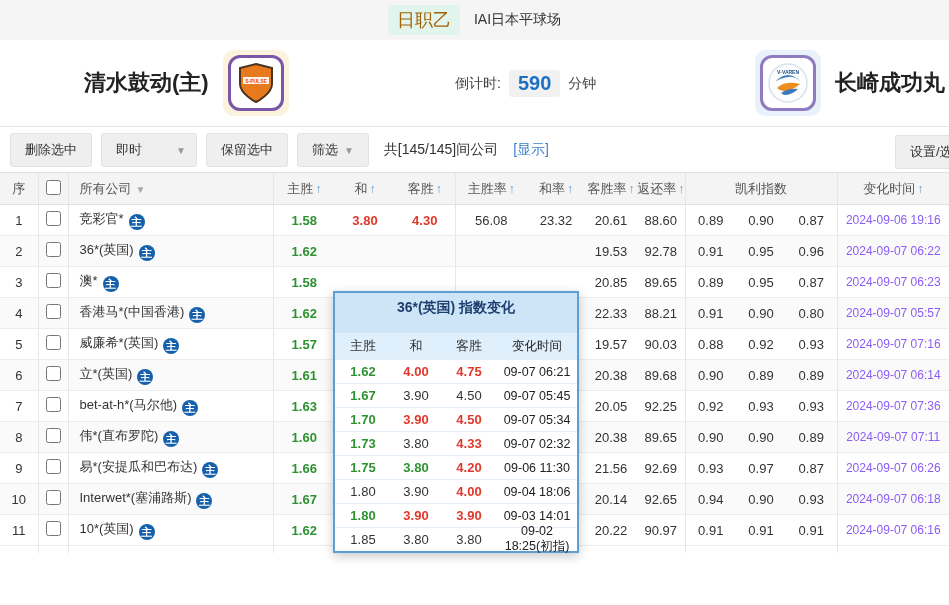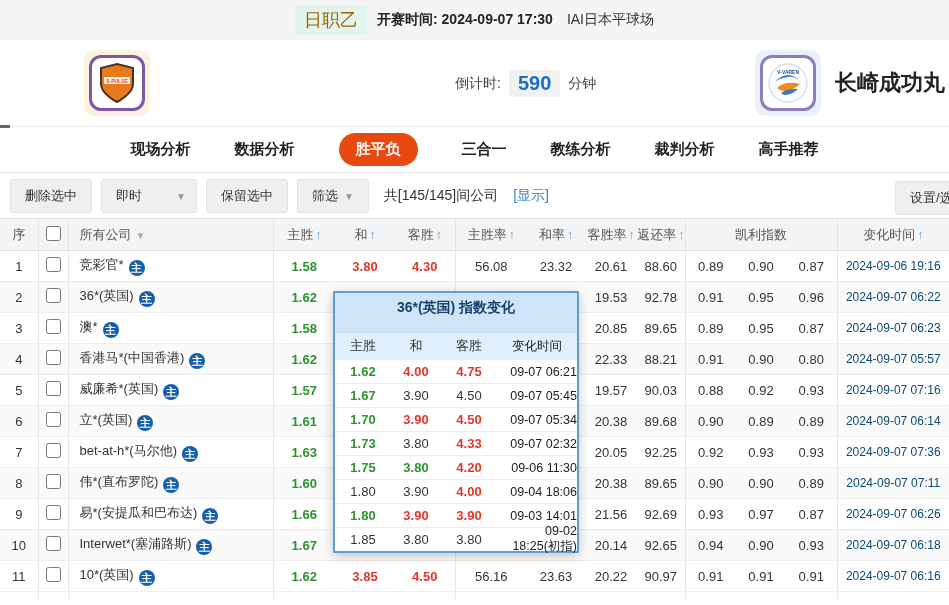--- a/index.html
+++ b/index.html
@@ -43,56 +43,53 @@
   .show-link { font-size:14px; color:#3b82d0; margin-left:6px; cursor:pointer; white-space:nowrap; }
   .settings-btn { position:absolute; left:895px; top:8px; background:#efefef; border:1px solid #e2e2e2; border-radius:3px; font-size:13px; color:#333; padding:7px 14px; white-space:nowrap; cursor:pointer; }
 
   
   table.odds { border-collapse:collapse; table-layout:fixed; width:949px; }
   .odds th { background:#f4f4f4; height:32px; font-weight:400; font-size:13px; color:#555; border-top:1px solid #e0e0e0; border-bottom:1px solid #e0e0e0; white-space:nowrap; }
   .odds td { height:31px; font-size:13px; text-align:center; border-bottom:1px solid #ededed; white-space:nowrap; overflow:hidden; }
   .odds tr.alt td { background:#fafafa; }
   .bdr { border-right:1px solid #e6e6e6; }
   .c-name { text-align:left !important; padding-left:11px; }
-  .c-time { font-size:12px !important; color:#0c4a6e; }
+  .c-time { font-size:12px !important; color:#8b5cf6; }
   .g { color:#2e9230; font-weight:700; }
   .r { color:#e1372a; font-weight:700; }
   .k { color:#333; }
   .sort-arrow { color:#5b9bd5; font-weight:700; font-size:12px; margin-left:2px; }
   .filter-caret { color:#aaa; font-size:10px; margin-left:4px; }
   .badge { display:inline-block; width:16px; height:16px; border-radius:50%; background:#1660ab; color:#fff; font-size:11px; line-height:16px; text-align:center; margin-left:5px; vertical-align:-3px; font-weight:700; }
   .odds input[type=checkbox] { width:15px; height:15px; accent-color:#fff; }
   tr.partial td { height:7px; border-bottom:none; background:#fff; }
 
   
   .popup { position:absolute; left:333px; top:291px; width:246px; background:#fff; border:2px solid #5d9fd3; box-shadow:0 3px 10px rgba(0,0,0,.22); z-index:20; }
   .popup-title { background:#cde5f7; height:40px; line-height:28px; text-align:center; font-size:14px; font-weight:700; color:#1c3f6e; }
   .popup-heads { background:#dfeffb; height:26px; display:flex; align-items:center; font-size:13px; color:#333; }
   .popup-row { height:24px; display:flex; align-items:center; font-size:13px; border-top:1px solid #e3eef8; }
   .p-h { width:56px; text-align:center; }
   .p-d { width:50px; text-align:center; }
   .p-a { width:56px; text-align:center; }
-  .p-t { width:80px; text-align:right; font-size:12.5px; color:#222; }
+  .p-t { width:80px; text-align:center; font-size:12.5px; color:#222; }
 </style>
 </head>
 <body>
 
 <div id="page">
 
   <div class="topbar">
     <span class="league-badge">日职乙</span>
-    <span class="kickoff">
-      <span>开赛时间:</span>
-      <span>2024-09-07 17:30</span>
-    </span>
     <span class="venue">IAI日本平球场</span>
   </div>
 
   <div class="teambar">
     <div class="home-group">
+      <span class="team-name">清水鼓动(主)</span>
       <div class="logo-box home">
         <div class="logo-inner home">
           <svg width="40" height="42" viewBox="0 0 40 42">
             <path d="M20 2 L36 6 V22 C36 32 20 40 20 40 C20 40 4 32 4 22 V6 Z" fill="#e87a1e" stroke="#4a3420" stroke-width="2"></path>
             <rect x="7" y="15" width="26" height="7" fill="#fff" opacity="0.9"></rect>
             <text x="20" y="20.5" font-size="5" text-anchor="middle" fill="#e8491e" font-weight="bold">S-PULSE</text>
           </svg>
         </div>
       </div>
     </div>
@@ -110,30 +107,20 @@
             <path d="M10 26 Q18 18 33 22 Q26 28 18 29 Q13 29 10 26 Z" fill="#ef8c1f"></path>
             <path d="M14 31 Q22 26 31 27 Q25 33 17 33 Z" fill="#3a7bc0"></path>
             <text x="21" y="12" font-size="5" text-anchor="middle" fill="#1c4f8c" font-weight="bold">V·VAREN</text>
           </svg>
         </div>
       </div>
       <span class="team-name">长崎成功丸</span>
     </div>
   </div>
 
-  <div class="navrow">
-    <span class="edge-tick"></span>
-  <span class="tab">现场分析</span>
-      <span class="tab">数据分析</span>
-      <span class="tab active">胜平负</span>
-      <span class="tab">三合一</span>
-      <span class="tab">教练分析</span>
-      <span class="tab">裁判分析</span>
-      <span class="tab">高手推荐</span>
-    </div>
 
   <div class="toolbar">
     <button class="tbtn">删除选中</button>
     <button class="tbtn dd-wide"><span>即时</span><span class="caret">▼</span></button>
     <button class="tbtn">保留选中</button>
     <button class="tbtn"><span>筛选</span><span class="caret">▼</span></button>
     <span class="count-text">共[145/145]间公司</span>
     <span class="show-link">[显示]</span>
     <button class="settings-btn">设置/选择</button>
   </div>

